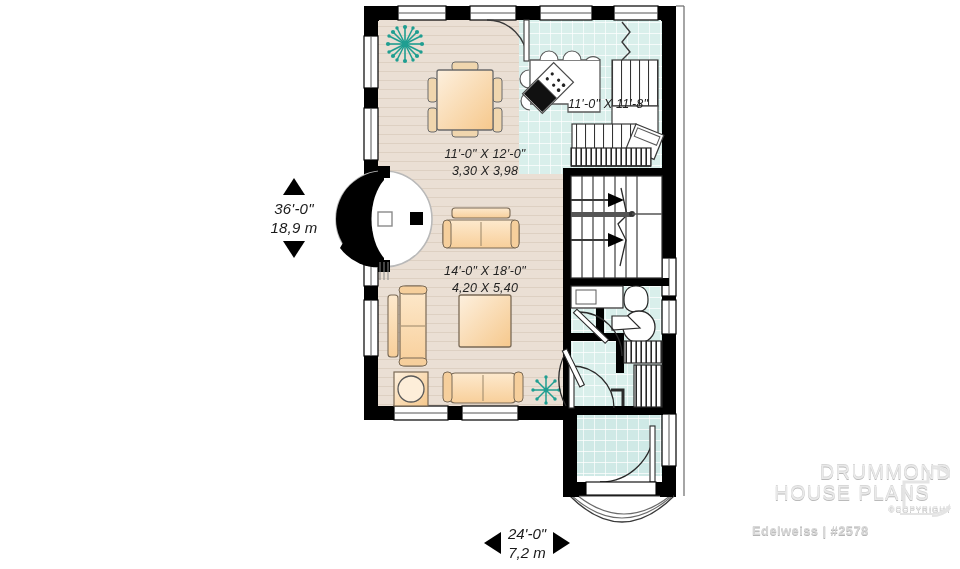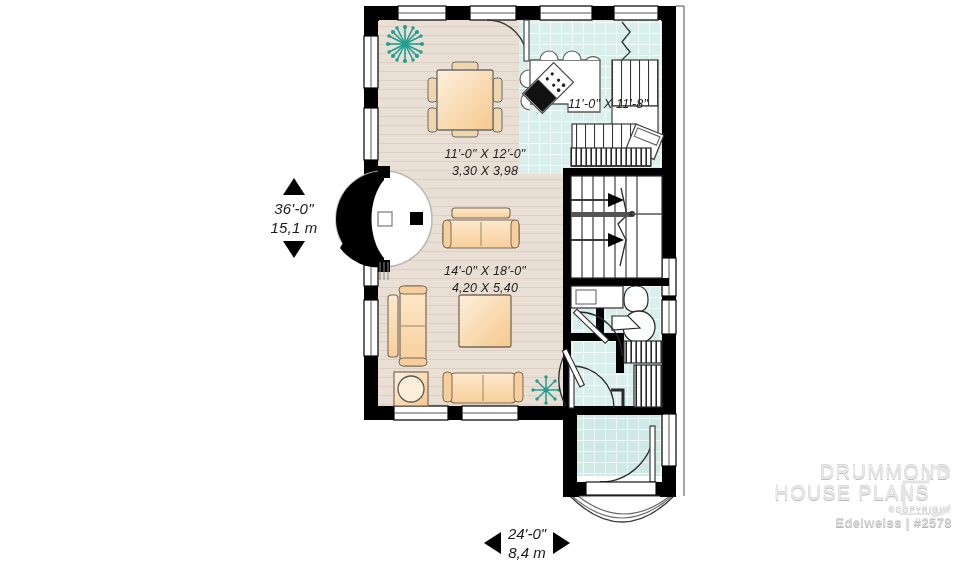--- a/index.html
+++ b/index.html
@@ -49,21 +49,21 @@
   .rlabel{position:absolute;text-align:center;color:#222;font-style:italic;
           font-size:12.5px;line-height:17px;letter-spacing:.2px;white-space:nowrap;}
 
   
   .brand{position:absolute;left:752px;top:462px;width:200px;}
   .brand-txt{color:#e9e9e9;text-shadow:0 1px 0 #bbb, 0 -1px 0 #d8d8d8;}
   .brand-l1{font-size:20px;letter-spacing:1.4px;text-align:right;line-height:21px;}
   .brand-l2{font-size:20px;letter-spacing:1.2px;text-align:center;line-height:21px;}
   .brand-cr{font-size:8px;letter-spacing:1px;text-align:right;color:#e0e0e0;line-height:11px;}
   .brand-name{
-    text-align:right;font-size:13px;font-weight:bold;
+    margin-top:8px;font-size:13px;font-weight:bold;
     color:#d7d7d7;text-shadow:0 1px 0 #b5b5b5;letter-spacing:.4px;
   }
   .brand-mark{position:absolute;right:2px;top:2px;}
 </style>
 </head>
 <body>
 
 <div class="stage">
 
   <svg width="960" height="569" viewBox="0 0 960 569" style="position:absolute;left:0;top:0;">
@@ -462,29 +462,29 @@
   </div>
 
   <div class="rlabel" style="left:400px;top:263px;width:170px;">
     <div>14'-0" X 18'-0"</div>
     <div>4,20 X 5,40</div>
   </div>
 
   <div class="dim-left">
     <div class="tri-up"></div>
     <div class="l1">36'-0"</div>
-    <div class="l2">15,1 m</div>
+    <div class="l2">18,9 m</div>
     <div class="tri-dn"></div>
   </div>
 
   <div class="dim-bot">
     <div class="tri-l"></div>
     <div class="txt">
       <div class="l1">24'-0"</div>
-      <div class="l2">8,4 m</div>
+      <div class="l2">7,2 m</div>
     </div>
     <div class="tri-r"></div>
   </div>
 
   <div class="brand">
     <svg class="brand-mark" width="52" height="54" viewBox="0 0 52 54">
       <path d="M6 44 L6 18 L30 18 L30 6" fill="none" stroke="#e4e4e4" stroke-width="3"></path>
       <path d="M2 50 L34 50 A22 22 0 0 0 34 4" fill="none" stroke="#e4e4e4" stroke-width="2.2"></path>
       <path d="M34 2 A25 25 0 0 1 34 52" fill="none" stroke="#e4e4e4" stroke-width="2.2"></path>
     </svg>

